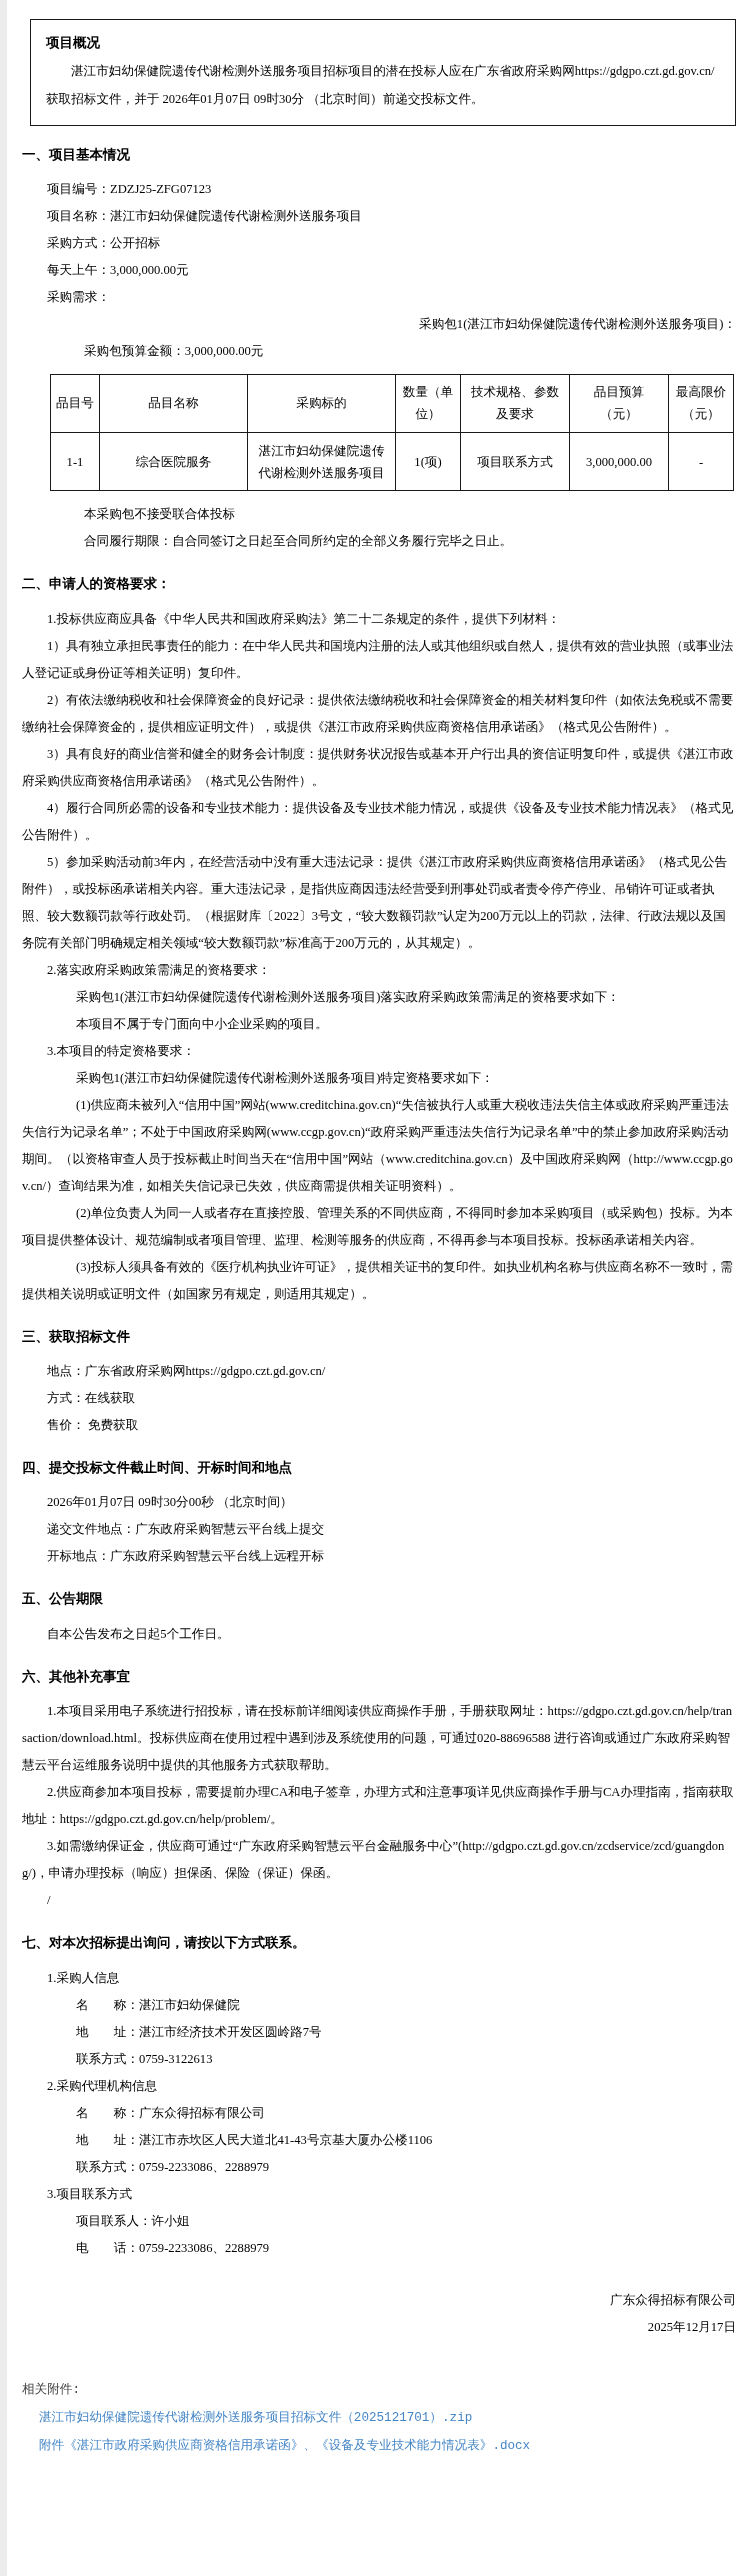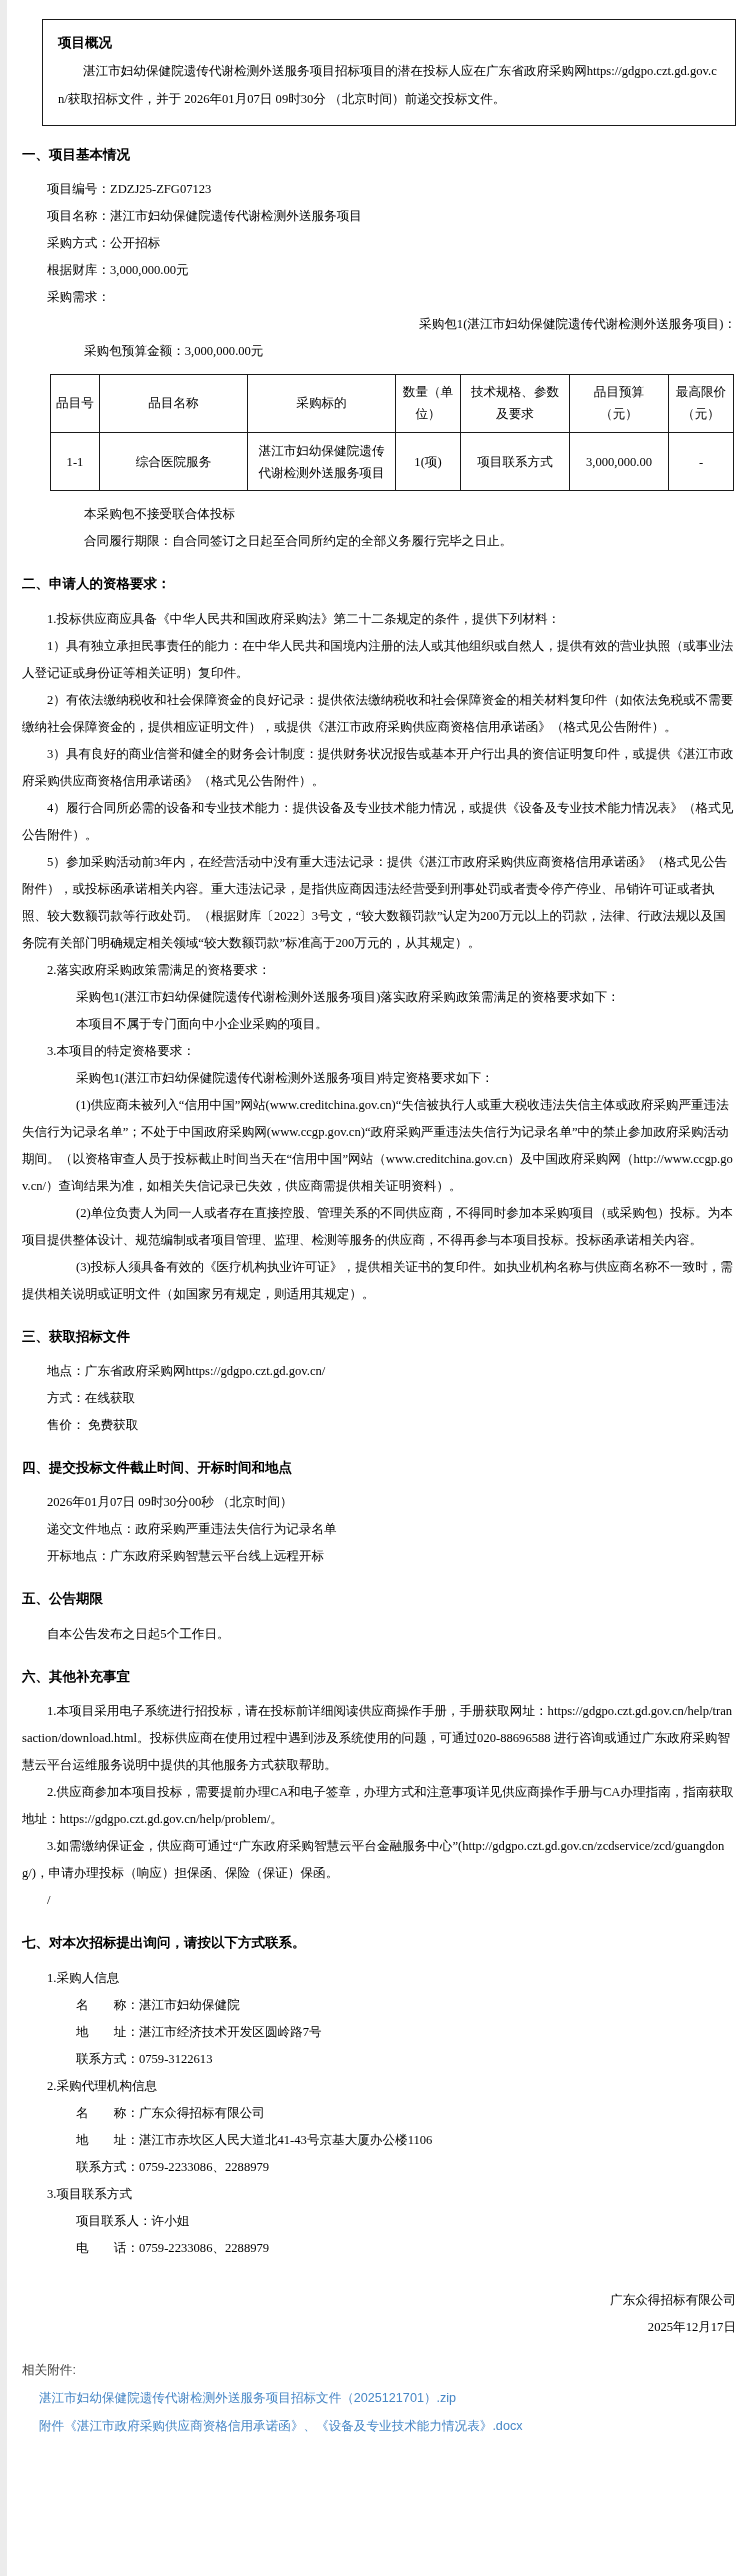--- a/index.html
+++ b/index.html
@@ -2,60 +2,60 @@
 <html style="font-size:13.5px"><head>
 <meta charset="utf-8">
 <style>
   html,body{margin:0;padding:0;}
   body{background:#ffffff;font-family:"Liberation Serif","DejaVu Serif",serif;color:#000;}
   .page{position:relative;width:753px;min-height:2576px;box-sizing:border-box;
         background:#ffffff;padding:18.6px 17px 12.6px 22px;overflow:hidden;}
   .left-strip{position:absolute;left:0;top:0;width:6.7px;height:100%;background:#ececec;}
 
   
-  .overview-box{border:1.7px solid #1a1a1a;margin-left:20px;padding:8.4px 15px 11.8px 15px;}
+  .overview-box{border:1.7px solid #1a1a1a;margin-left:8px;padding:8.4px 15px 11.8px 15px;}
   .overview-title{font-size:13.5px;font-weight:bold;line-height:29px;}
   .overview-box p{margin:0;font-size:12.6px;line-height:28px;text-indent:25px;word-break:break-all;}
 
   h2{font-size:13.5px;font-weight:bold;line-height:27px;margin:15px 0 8.4px 0;}
   p.doc{margin:0;font-size:12.6px;line-height:27px;word-break:break-all;}
   .i1{text-indent:25px;}          
   .i2{text-indent:56px;text-align:right;}          
   .i3{text-indent:62px;}          
   .i4{text-indent:54px;}          
 
   table.items{border-collapse:collapse;margin:8.4px 0 10px 28px;width:684px;
               font-size:12.6px;table-layout:fixed;padding-left:48px;}
   table.items th,table.items td{border:0.8px solid #1a1a1a;text-align:center;vertical-align:middle;
               padding:6.7px 5px;line-height:22px;font-weight:normal;word-break:break-all;}
 
   .footer-sign{margin-top:25px;text-align:right;}
   .footer-sign p{margin:0;font-size:12.6px;line-height:27px;text-align:right;}
 
-  .attachments{margin-top:15px;font-family:Liberation Sans, sans-serif;}
+  .attachments{margin-top:35px;font-family:Liberation Mono, monospace;}
   .attachments .att-label{font-size:12.6px;color:#444;line-height:28px;margin:0;}
   .attachments a{display:block;margin-left:17px;font-size:12.6px;line-height:28px;
                  color:#4586c6;text-decoration:none;cursor:pointer;}
 </style>
 </head>
 <body>
 
 <div class="page">
   <div class="left-strip"></div>
 
   <div class="overview-box">
     <div class="overview-title">项目概况</div>
     <p>湛江市妇幼保健院遗传代谢检测外送服务项目招标项目的潜在投标人应在广东省政府采购网https://gdgpo.czt.gd.gov.cn/获取招标文件，并于 2026年01月07日 09时30分 （北京时间）前递交投标文件。</p>
   </div>
 
   <h2>一、项目基本情况</h2>
   <p class="doc i1">项目编号：ZDZJ25-ZFG07123</p>
   <p class="doc i1">项目名称：湛江市妇幼保健院遗传代谢检测外送服务项目</p>
   <p class="doc i1">采购方式：公开招标</p>
-  <p class="doc i1">根据财库：3,000,000.00元</p>
+  <p class="doc i1">每天上午：3,000,000.00元</p>
   <p class="doc i1">采购需求：</p>
   <p class="doc i2">采购包1(湛江市妇幼保健院遗传代谢检测外送服务项目)：</p>
   <p class="doc i3">采购包预算金额：3,000,000.00元</p>
 
   <table class="items">
     <colgroup>
       <col style="width:49px">
         <col style="width:148px">
         <col style="width:148px">
         <col style="width:65px">
@@ -106,21 +106,21 @@
   <p class="doc i4">(2)单位负责人为同一人或者存在直接控股、管理关系的不同供应商，不得同时参加本采购项目（或采购包）投标。为本项目提供整体设计、规范编制或者项目管理、监理、检测等服务的供应商，不得再参与本项目投标。投标函承诺相关内容。</p>
   <p class="doc i4">(3)投标人须具备有效的《医疗机构执业许可证》，提供相关证书的复印件。如执业机构名称与供应商名称不一致时，需提供相关说明或证明文件（如国家另有规定，则适用其规定）。</p>
 
   <h2>三、获取招标文件</h2>
   <p class="doc i1">地点：广东省政府采购网https://gdgpo.czt.gd.gov.cn/</p>
   <p class="doc i1">方式：在线获取</p>
   <p class="doc i1">售价： 免费获取</p>
 
   <h2>四、提交投标文件截止时间、开标时间和地点</h2>
   <p class="doc i1">2026年01月07日 09时30分00秒 （北京时间）</p>
-  <p class="doc i1">递交文件地点：政府采购严重违法失信行为记录名单</p>
+  <p class="doc i1">递交文件地点：广东政府采购智慧云平台线上提交</p>
   <p class="doc i1">开标地点：广东政府采购智慧云平台线上远程开标</p>
 
   <h2>五、公告期限</h2>
   <p class="doc i1">自本公告发布之日起5个工作日。</p>
 
   <h2>六、其他补充事宜</h2>
   <p class="doc i1">1.本项目采用电子系统进行招投标，请在投标前详细阅读供应商操作手册，手册获取网址：https://gdgpo.czt.gd.gov.cn/help/transaction/download.html。投标供应商在使用过程中遇到涉及系统使用的问题，可通过020-88696588 进行咨询或通过广东政府采购智慧云平台运维服务说明中提供的其他服务方式获取帮助。</p>
   <p class="doc i1">2.供应商参加本项目投标，需要提前办理CA和电子签章，办理方式和注意事项详见供应商操作手册与CA办理指南，指南获取地址：https://gdgpo.czt.gd.gov.cn/help/problem/。</p>
   <p class="doc i1">3.如需缴纳保证金，供应商可通过“广东政府采购智慧云平台金融服务中心”(http://gdgpo.czt.gd.gov.cn/zcdservice/zcd/guangdong/)，申请办理投标（响应）担保函、保险（保证）保函。</p>
   <p class="doc i1">/</p>

